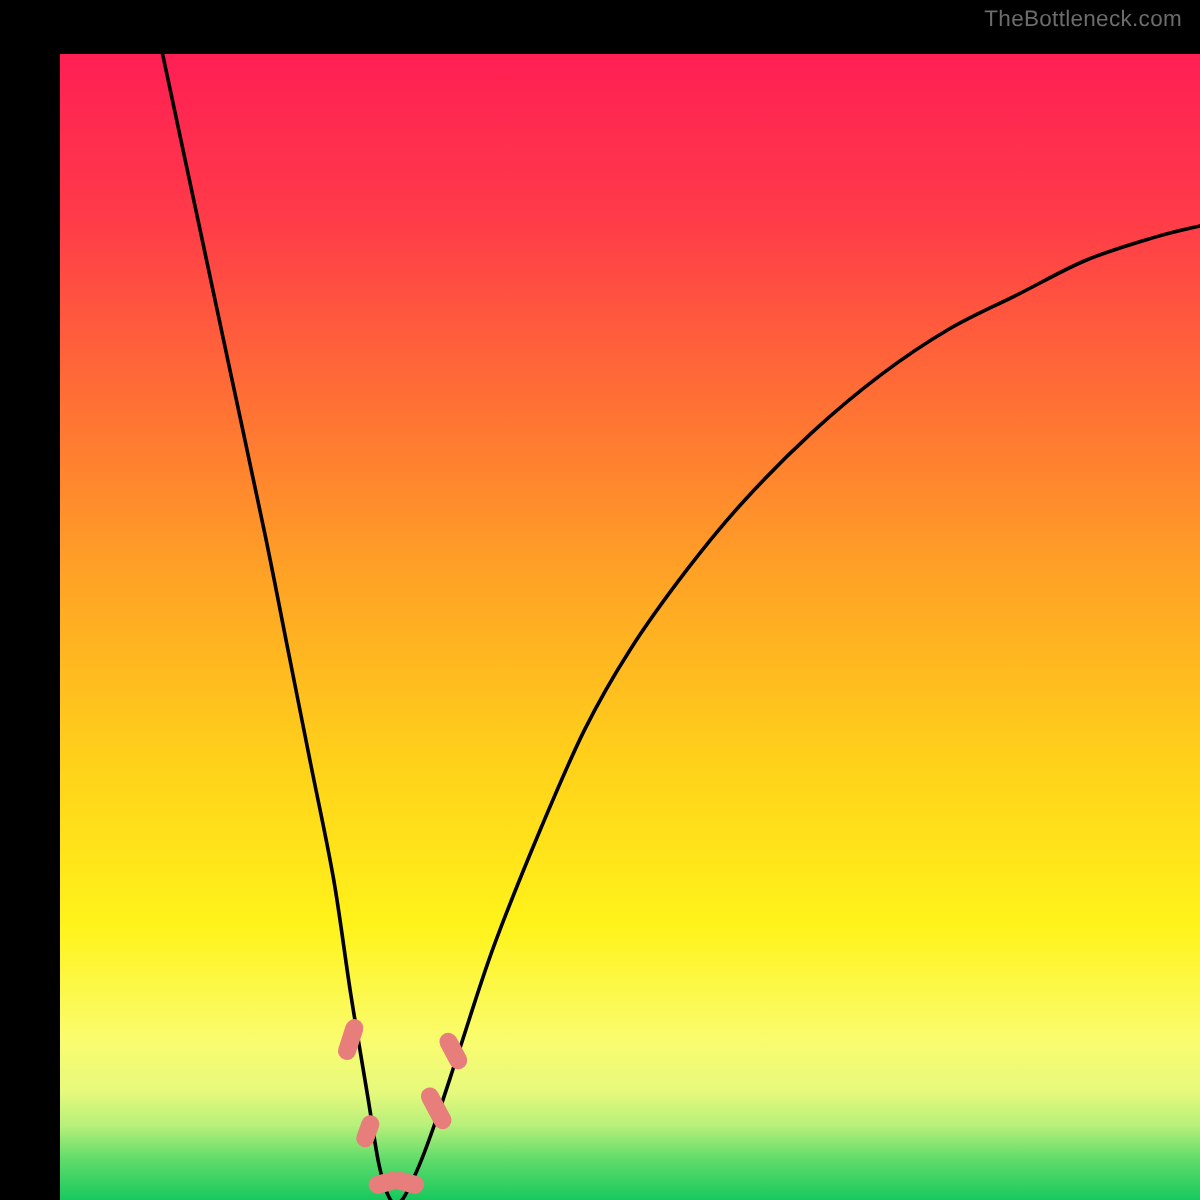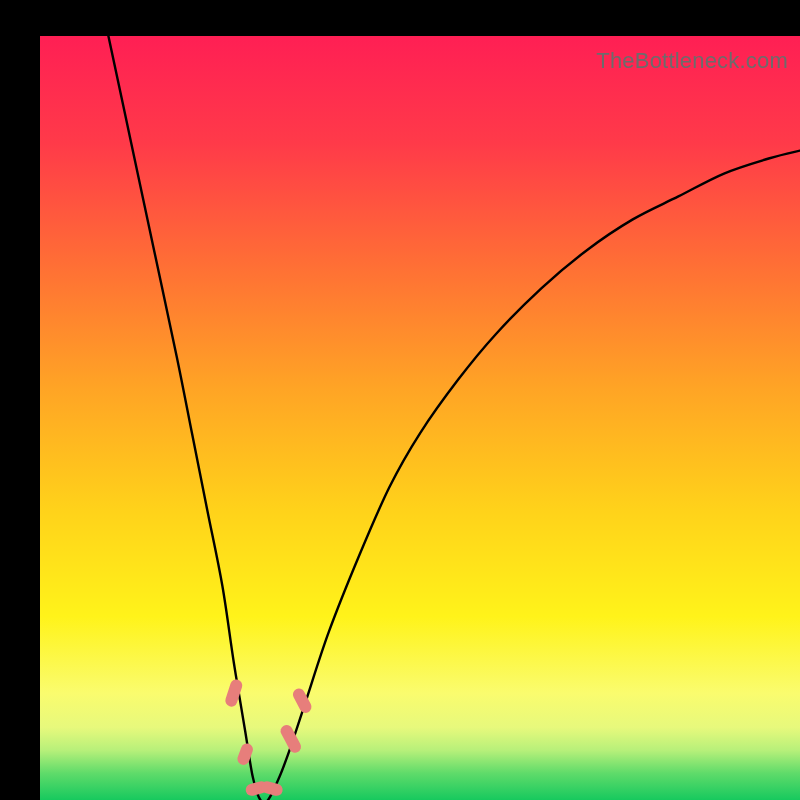--- a/index.html
+++ b/index.html
@@ -15,24 +15,23 @@
     position: relative;
     width: 800px;
     height: 800px;
     background: #000;
   }
   .watermark {
     position: absolute;
     top: 4px;
     right: 12px;
     color: #6c6c6c;
-    font-size: 22px;
+    font-size: 15px;
     letter-spacing: 0.2px;
     z-index: 10;
-    margin-top: 44px;
   }
   .plot-wrap {
     position: absolute;
     left: 40px;
     top: 36px;
     width: 760px;
     height: 764px;
   }
   svg {
     display: block;

